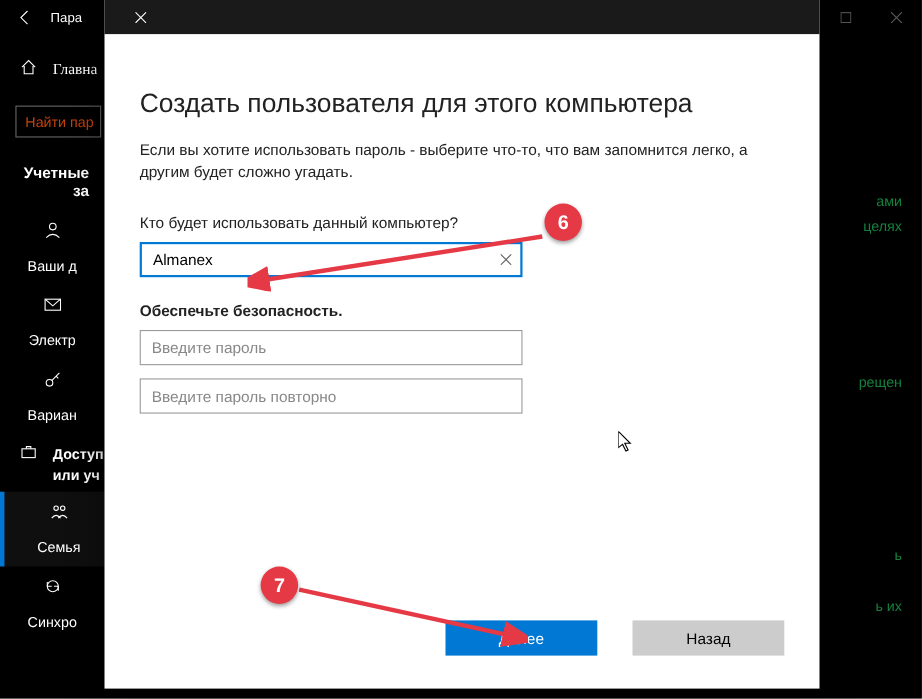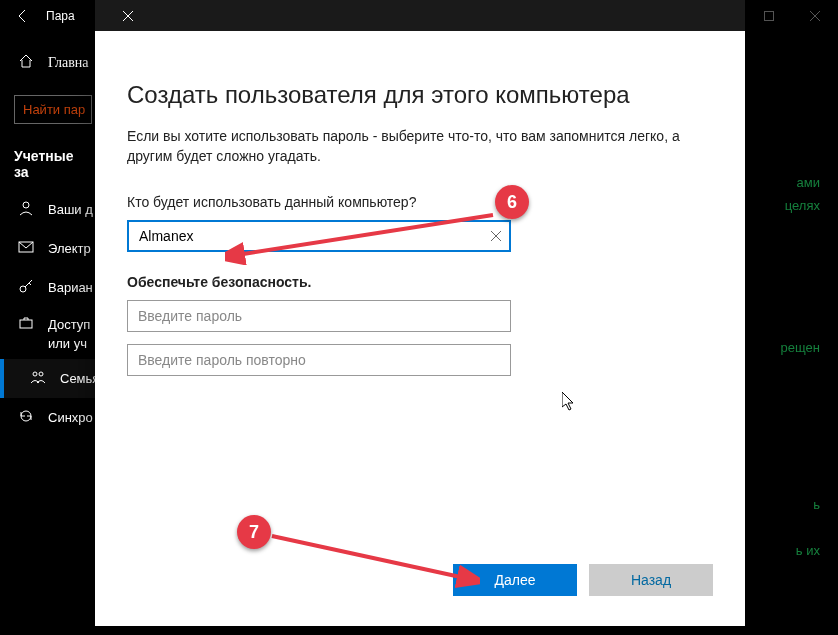--- a/index.html
+++ b/index.html
@@ -38,26 +38,26 @@
       display: flex; align-items: center; padding: 8px 18px; gap: 14px;
       font-size: 14px;
       font-family: Liberation Serif, serif;
     }
     .bg-search {
       margin: 14px 14px; border: 1px solid #666; padding: 6px 8px;
       font-size: 13px; color: #c2410c; width: 78px;
       white-space: nowrap; overflow: hidden;
     }
     .bg-section-title {
-      padding: 10px 14px; font-size: 14px; font-weight: 600;
+      padding: 10px 14px; font-size: 14px; font-weight: 600; text-align: right;
     }
     .bg-nav-item {
       display: flex; align-items: center; padding: 10px 18px; gap: 14px;
       font-size: 13px; color: #fff;
-      white-space: nowrap; overflow: hidden;
+      white-space: nowrap; overflow: hidden; flex-direction: column;
     }
     .bg-nav-item.active {
       border-left: 4px solid #0078d4; padding-left: 26px;
       background: rgba(255,255,255,0.06);
     }
     .bg-right-text {
       position: absolute; right: 18px; color: #15803d; font-size: 13px;
       text-align: left;
     }
 
@@ -84,44 +84,44 @@
       font-size: 24px; font-weight: 400; color: #222; margin-bottom: 18px;
     }
     .modal-desc {
       font-size: 14px; color: #222; line-height: 1.4; margin-bottom: 28px;
     }
     .field-label {
       font-size: 14px; color: #222; margin-bottom: 10px;
     }
     .field-label.bold { font-weight: 600; margin-top: 22px; }
     .input-wrapper {
-      position: relative; width: 384px;
+      position: relative; width: 348px;
     }
     .text-input {
       width: 100%; height: 32px; border: 1px solid #999;
       padding: 0 10px; font-size: 14px;
     }
     .text-input.focused {
       border: 2px solid #0078d4;
     }
     .input-clear {
       position: absolute; right: 0; top: 0; width: 30px; height: 32px;
       display: flex; align-items: center; justify-content: center;
       color: #666; font-size: 14px;
     }
     .text-input::placeholder { color: #888; }
     .input-wrapper + .input-wrapper { margin-top: 12px; }
     .modal-buttons {
       position: absolute; bottom: 30px; right: 32px; display: flex; gap: 12px;
     }
     .btn {
-      width: 124px; height: 32px; border: none; font-size: 14px; cursor: pointer;
+      width: 138px; height: 32px; border: none; font-size: 14px; cursor: pointer; margin-left: 20px;
     }
     .btn-primary { background: #0078d4; color: #fff; }
-    .btn-secondary { background: #ccc; color: #0369a1; }
+    .btn-secondary { background: #ccc; color: #000000; }
 
     
     .badge {
       position: absolute; width: 34px; height: 34px; border-radius: 50%;
       background: #e63946; color: #fff; font-size: 18px; font-weight: 600;
       display: flex; align-items: center; justify-content: center;
       box-shadow: 0 2px 4px rgba(0,0,0,.4);
       z-index: 20;
     }
     .arrow-svg { position: absolute; z-index: 19; pointer-events: none; }
@@ -186,21 +186,21 @@
           </svg></span>
       <span>Электр</span>
     </div>
     <div class="bg-nav-item">
       <span><svg width="16" height="16" viewBox="0 0 16 16">
             <circle cx="5" cy="11" r="3" stroke="#fff" fill="none"></circle>
             <path d="M7 9 L14 2 M11 5 L13 7" stroke="#fff" fill="none"></path>
           </svg></span>
       <span>Вариан</span>
     </div>
-    <div class="bg-nav-item" style="flex-direction:column; align-items:flex-start; gap:2px; padding-top:8px; padding-bottom:8px;">
+    <div class="bg-nav-item" style="flex-direction:column; align-items:flex-start; gap:2px; padding-top:8px; padding-bottom:8px;font-weight:bold;">
       <div style="display:flex; gap:14px; align-items:center;">
         <span><svg width="16" height="16" viewBox="0 0 16 16">
               <rect x="2" y="5" width="12" height="8" stroke="#fff" fill="none"></rect>
               <path d="M6 5 V3 H10 V5" stroke="#fff" fill="none"></path>
             </svg></span>
         <span>Доступ</span>
       </div>
       <span style="margin-left:30px;">или уч</span>
     </div>
     <div class="bg-nav-item active">

